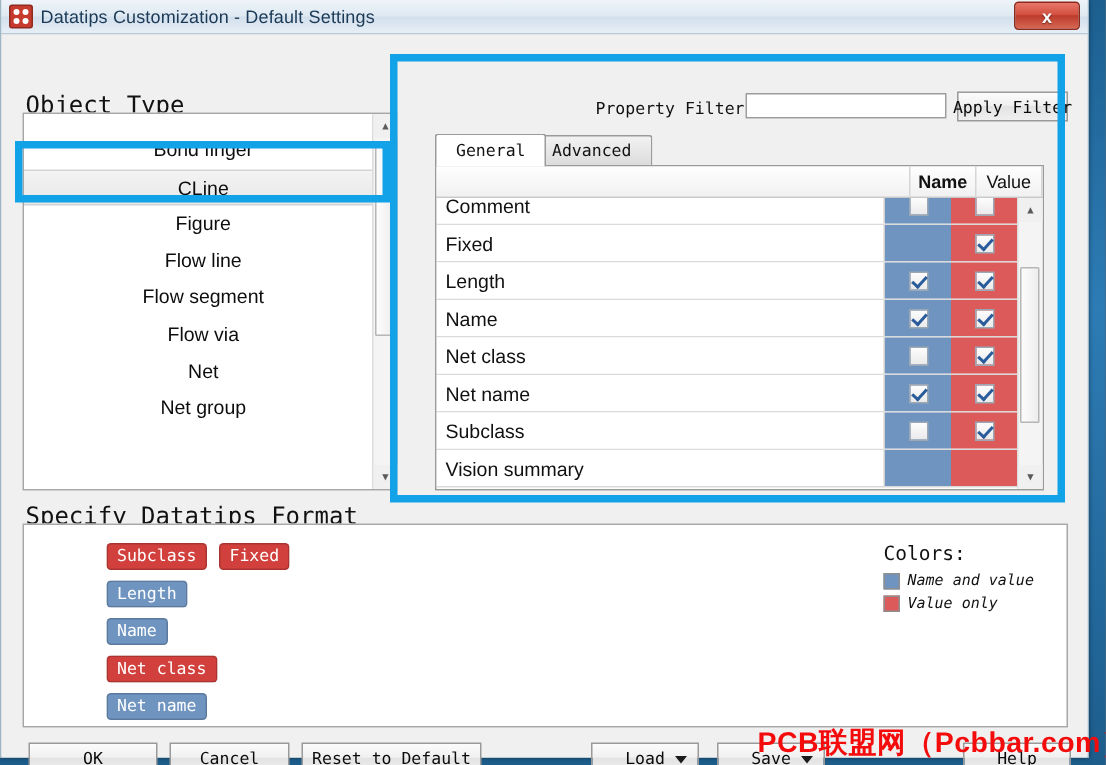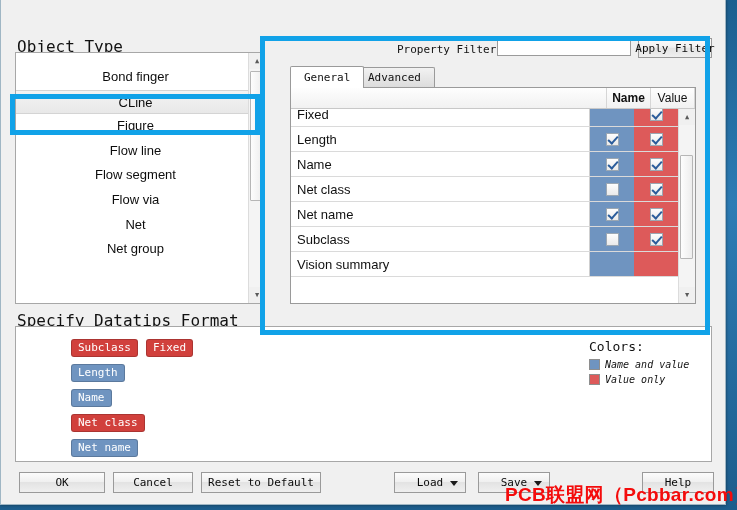--- a/index.html
+++ b/index.html
@@ -270,20 +270,25 @@
     white-space: nowrap; z-index: 60;
     letter-spacing: .3px;
   }
 </style>
 </head>
 <body>
 
 <div id="root">
   <div class="window">
 
+    <div class="titlebar">
+      <div class="win-icon"></div>
+      <div class="title-text">Datatips Customization - Default Settings</div>
+      <div class="close-btn">x</div>
+    </div>
 
     <div class="client">
 
       <div class="grouplabel" id="objtype-label">Object Type</div>
       <div class="panel" id="objtype-panel">
         <div class="listbox">
           <div class="list-items" id="objlist">
               <div class="list-item">Bond finger</div>
               <div class="list-item sel">CLine</div>
               <div class="list-item">Figure</div>
@@ -311,20 +316,29 @@
       </div>
 
       <div id="table-panel">
         <div class="thead">
           <div class="th-blank"></div>
           <div class="th name">Name</div>
           <div class="th">Value</div>
         </div>
         <div class="tbody">
           <div id="rows" style="margin-top: -7px;">
+              <div class="trow">
+                <div class="label">Comment</div>
+                <div class="cell name-c">
+                  <div class="cbx"></div>
+                </div>
+                <div class="cell value-c">
+                  <div class="cbx"></div>
+                </div>
+              </div>
               <div class="trow">
                 <div class="label">Fixed</div>
                 <div class="cell name-c"></div>
                 <div class="cell value-c">
                   <div class="cbx on"></div>
                 </div>
               </div>
               <div class="trow">
                 <div class="label">Length</div>
                 <div class="cell name-c">

